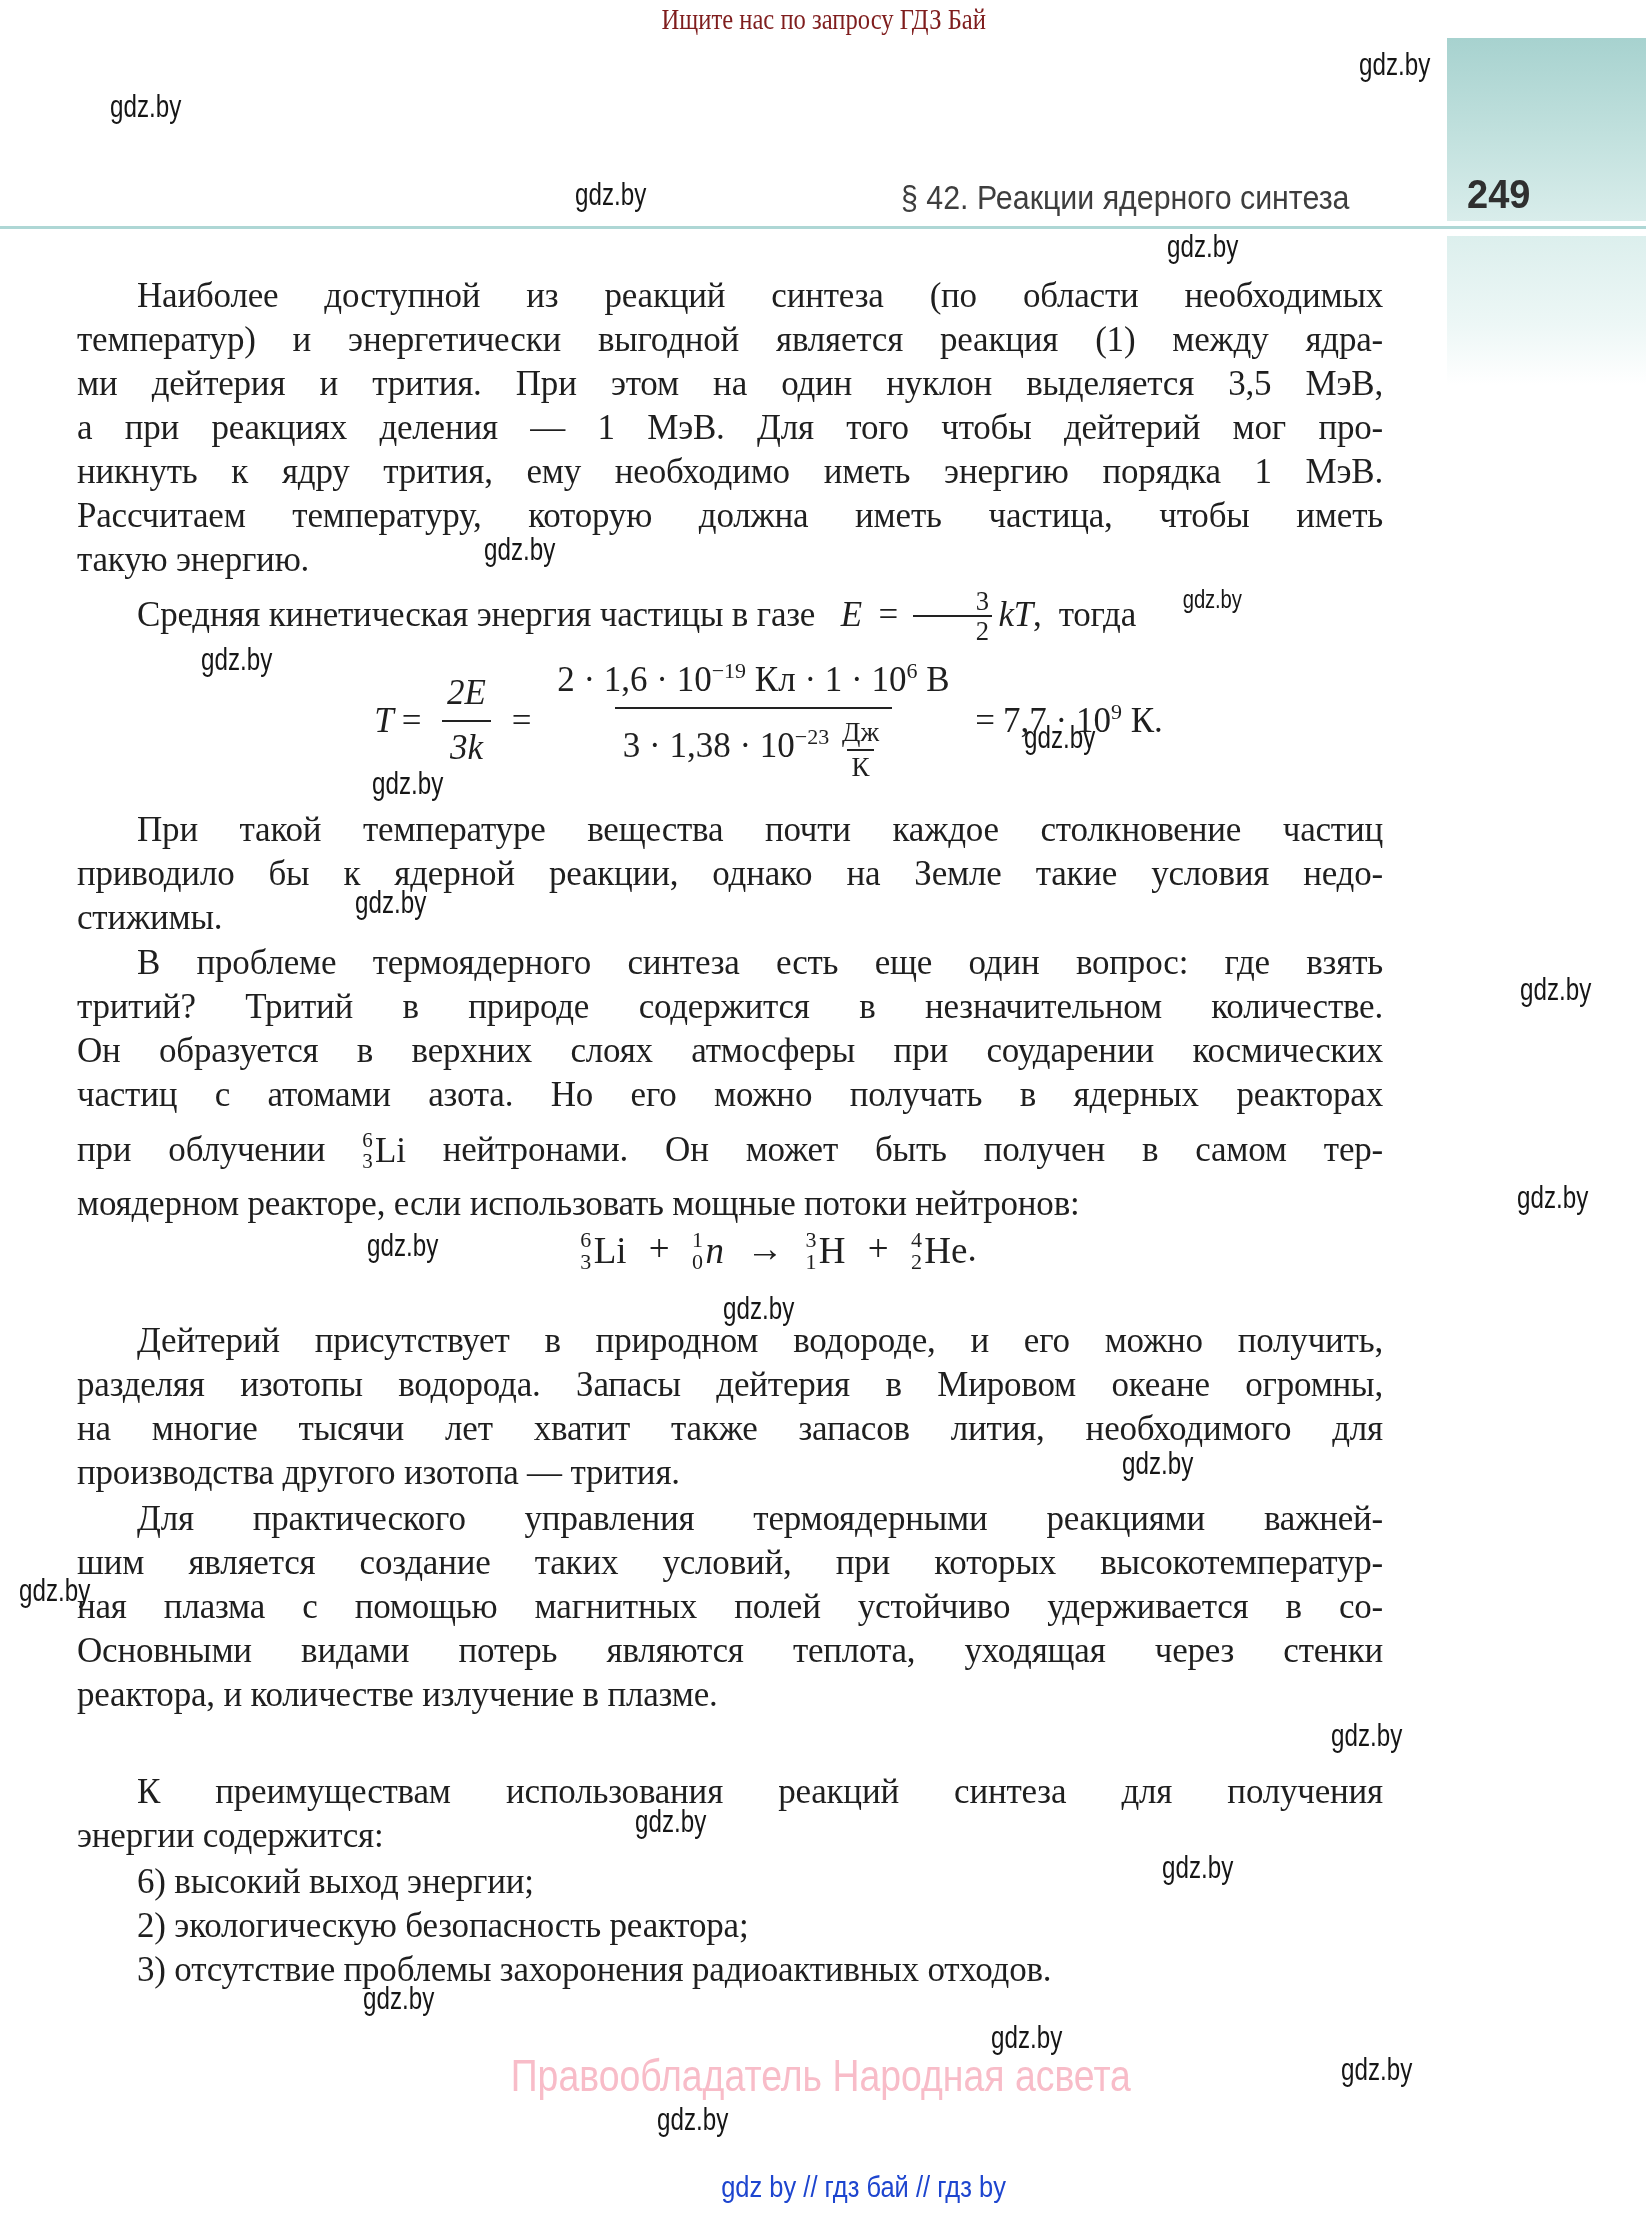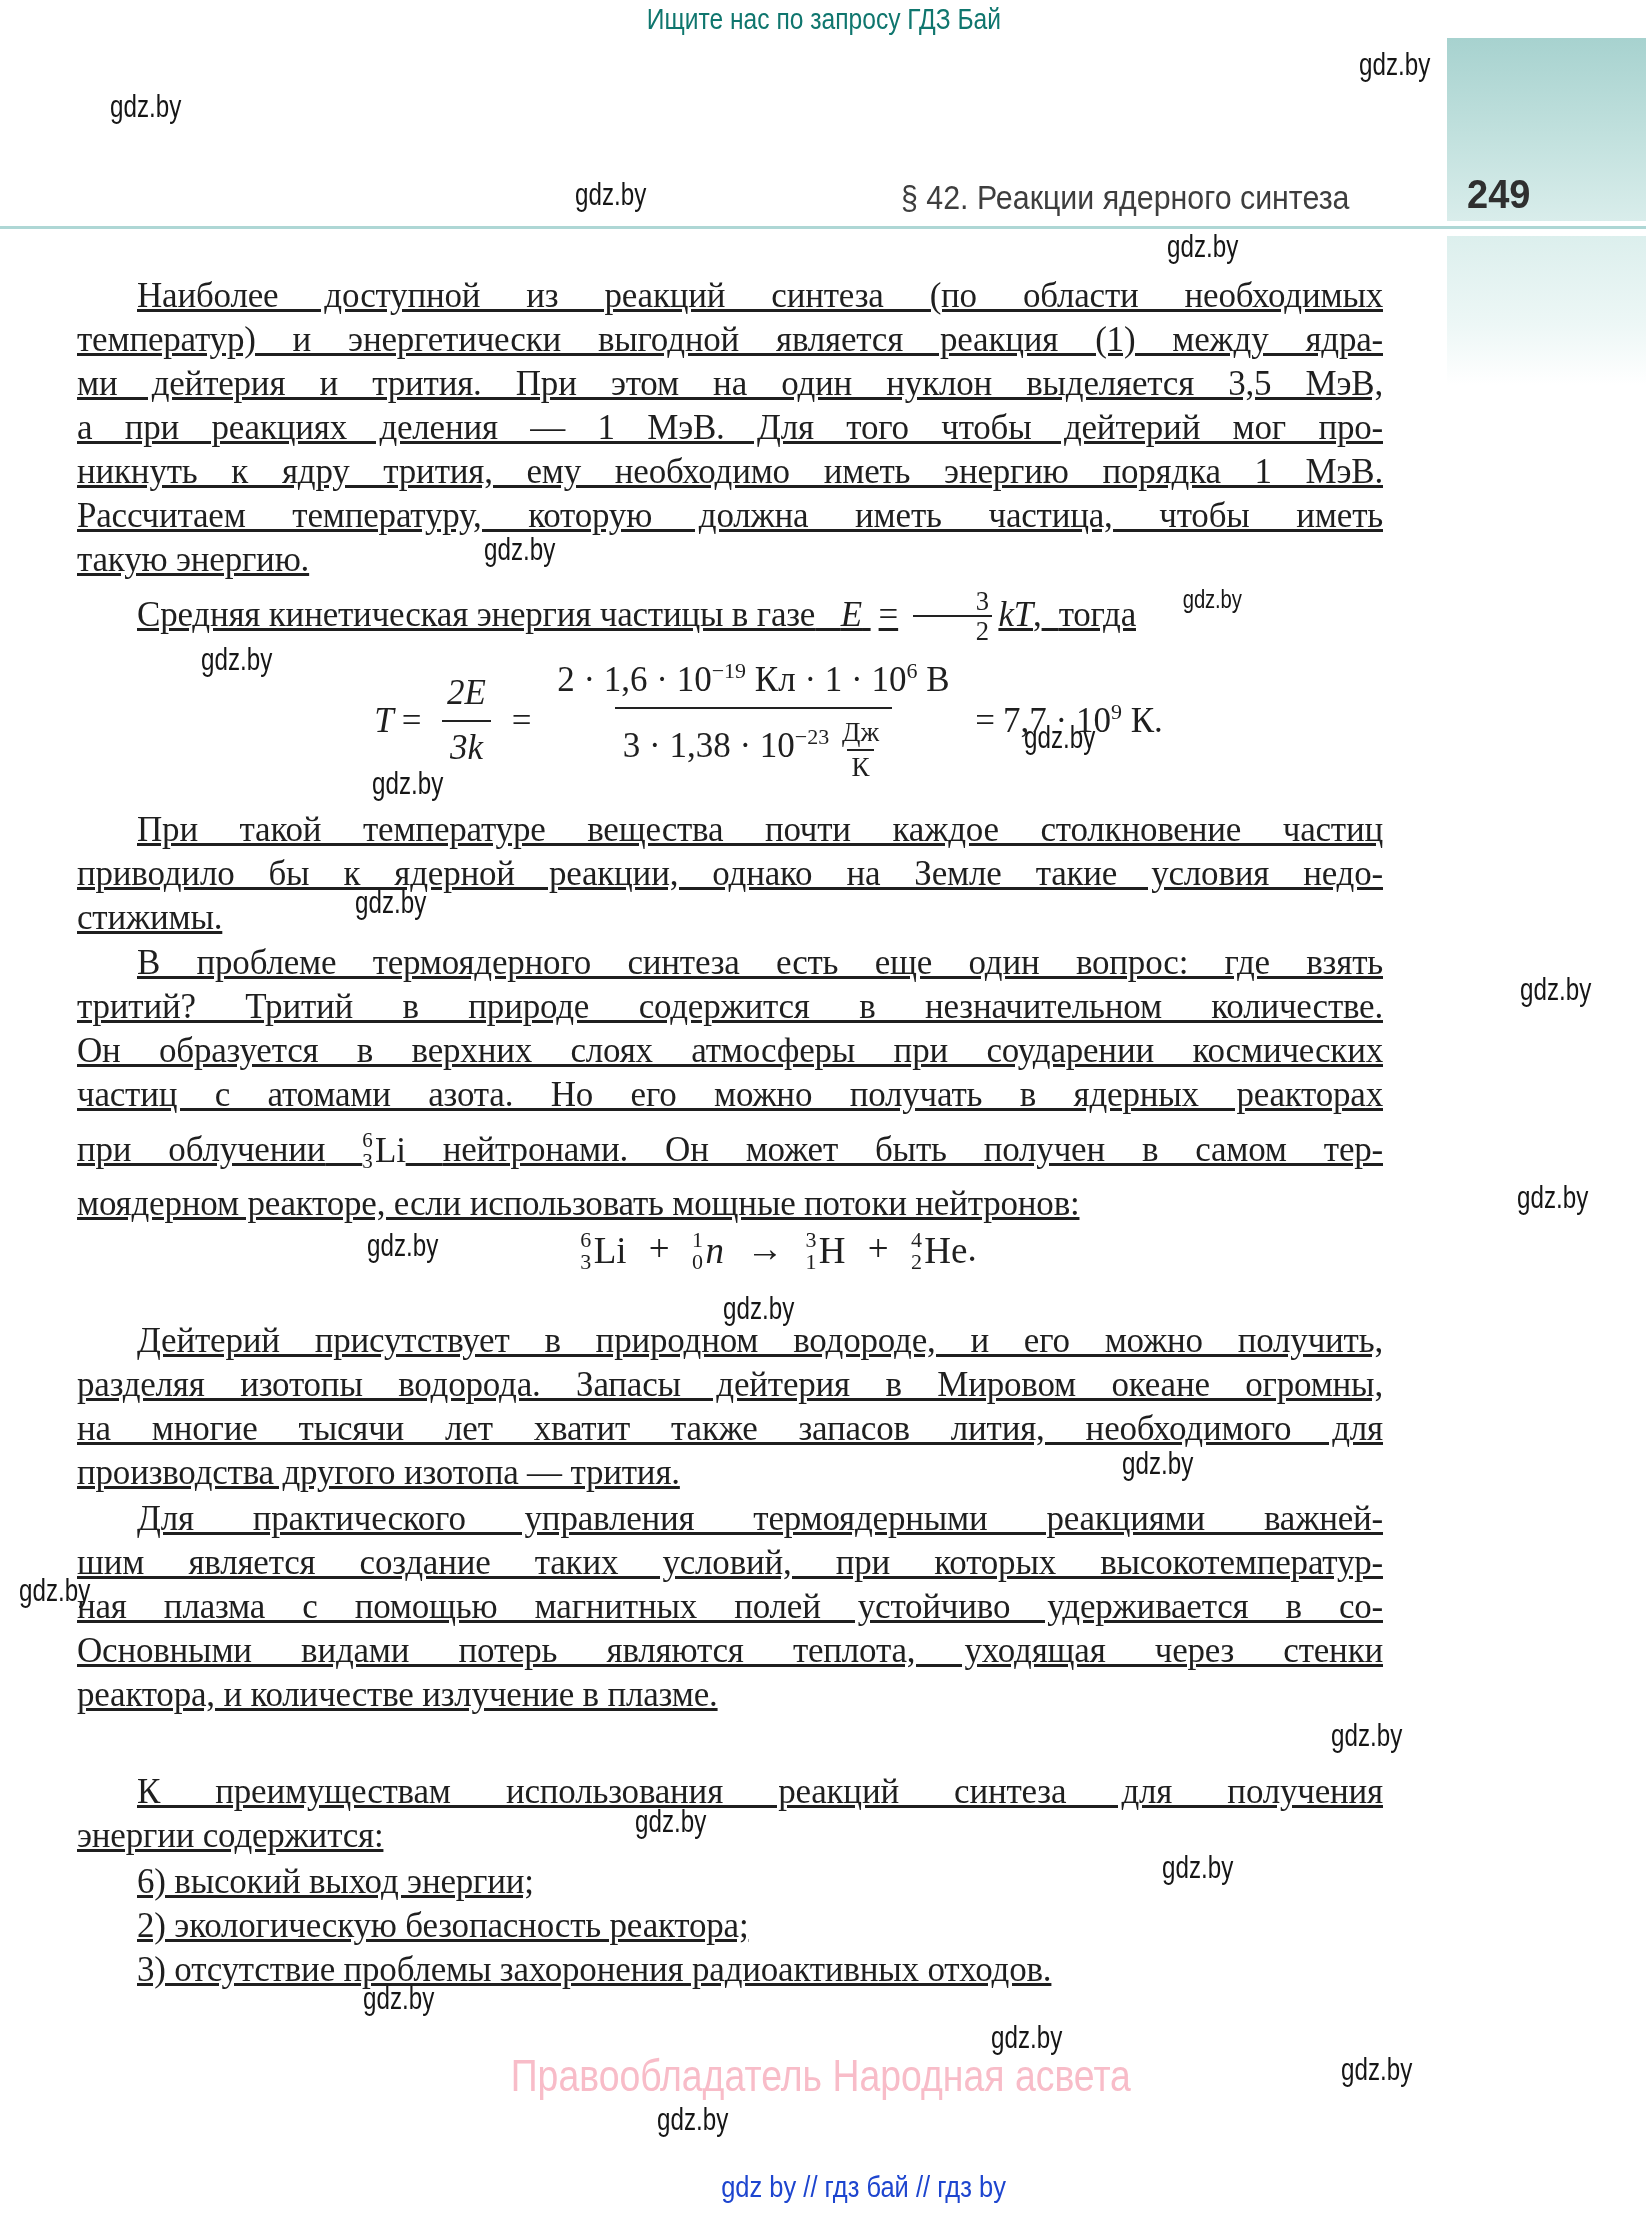--- a/index.html
+++ b/index.html
@@ -1,40 +1,40 @@
 <!DOCTYPE html>
 <html style="font-size:13px"><head>
 <meta charset="utf-8">
 <style>
   html,body{margin:0;padding:0;background:#fff;}
   .page{position:relative;width:1647px;height:2216px;background:#ffffff;overflow:hidden;
         font-family:"Liberation Serif",serif;color:#1f1f1f;}
   
   .banner{position:absolute;top:1.6px;left:0;width:100%;text-align:center;
-          font-family:Liberation Sans, sans-serif;font-size:30px;color:#0f766e;}
+          font-family:Liberation Serif, serif;font-size:30px;color:#7f1d1d;}
   .banner>span{display:inline-block;transform:scaleX(.82);transform-origin:center;}
   
   .teal-block-top{position:absolute;left:1447px;top:38px;width:200px;height:183px;
           background:linear-gradient(180deg,#a7d2cf 0%,#c2e1de 55%,#d9edeb 100%);}
   .teal-block-bottom{position:absolute;left:1447px;top:236px;width:200px;height:149px;
           background:linear-gradient(180deg,#dcefed 0%,#edf7f6 60%,#ffffff 100%);}
   .teal-line{position:absolute;left:0;top:226px;width:1647px;height:3.2px;background:#aed7d5;}
   
   .sec-title{position:absolute;right:298px;top:179px;white-space:nowrap;
           font-family:"Liberation Sans",sans-serif;font-size:33px;color:#3e3e3e;
           transform:scaleX(.92);transform-origin:right center;}
   .page-num{position:absolute;left:1467px;top:172px;font-family:"Liberation Sans",sans-serif;
           font-size:40px;font-weight:bold;color:#2f2f2f;transform:scaleX(.95);transform-origin:left center;}
   
   .wm{position:absolute;font-family:"Liberation Sans",sans-serif;font-size:31px;color:#161616;
       white-space:nowrap;transform:scaleX(.78);transform-origin:left center;}
   .wm-sup{font-family:"Liberation Sans",sans-serif;font-size:26px;color:#161616;
       display:inline-block;transform:scaleX(.78) translateY(-17.7px);transform-origin:left center;}
   
-  .col{position:absolute;left:77px;width:1306px;font-size:35px;line-height:44px;letter-spacing:-0.2px;text-decoration:underline;}
+  .col{position:absolute;left:77px;width:1306px;font-size:35px;line-height:44px;letter-spacing:-0.2px;}
   .tline{text-align:justify;text-align-last:justify;}
   .tline.noj{text-align-last:left;}
   .tline.indent{text-indent:60px;}
   .listblock{padding-left:60px;}
   
   .leadline{white-space:nowrap;text-indent:60px;line-height:81px;}
   .mvar{font-style:italic;}
   .ifrac{display:inline-flex;flex-direction:column;align-items:center;font-size:26.6px;line-height:27px;
          vertical-align:middle;margin:0 6.4px;position:relative;top:-1.6px;}
   .ifrac .d{border-top:2.4px solid #222;padding:0.8px 3.2px 0;}

